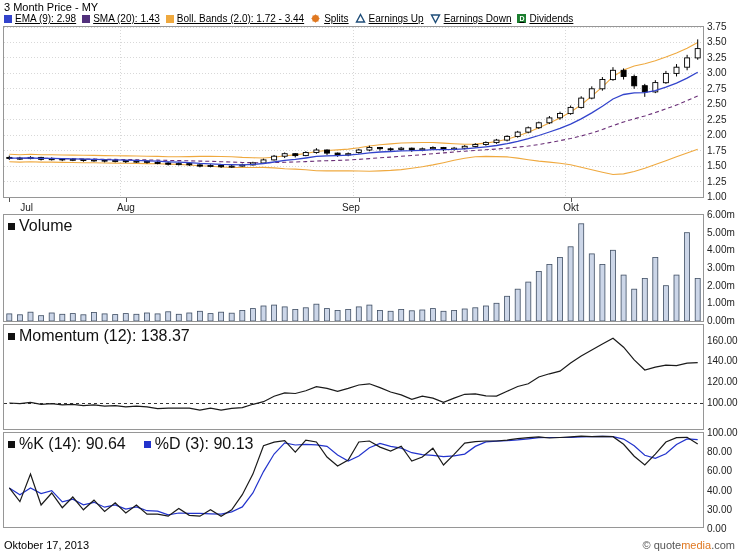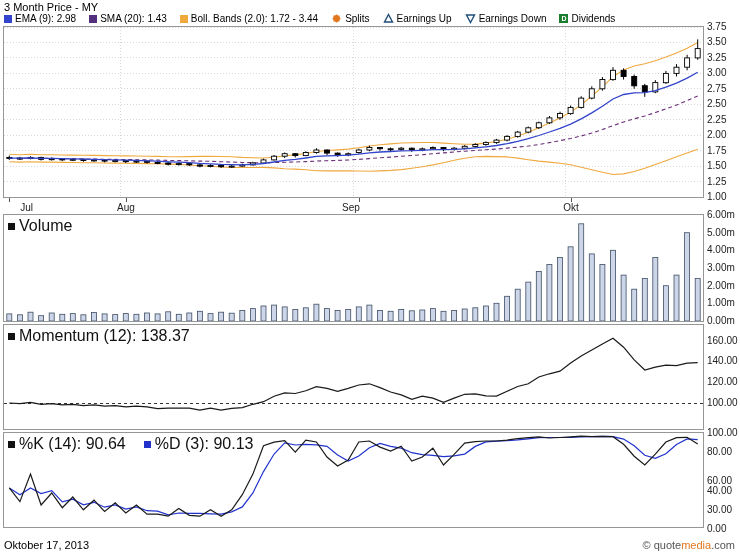--- a/index.html
+++ b/index.html
@@ -1,20 +1,20 @@
 <!DOCTYPE html>
 <html><head>
 <meta charset="utf-8">
 <style>
   html,body{margin:0;padding:0;background:#fff;}
   #app{position:relative;width:740px;height:558px;background:#fff;overflow:hidden;
        font-family:"Liberation Sans",sans-serif;border-bottom:1px solid #c8c8c8;}
   #title{position:absolute;top:1px;left:4px;font-size:11px;color:#000;}
-  #legend{position:absolute;top:13px;left:4px;display:flex;align-items:flex-end;gap:13px;
-          font-size:10px;color:#000;white-space:nowrap;}
+  #legend{position:absolute;top:13px;left:4px;display:flex;align-items:flex-end;gap:6px;
+          font-size:10px;color:#000;white-space:nowrap;text-decoration:underline;}
   .legend-item{display:flex;align-items:center;gap:3px;}
   .sq-chip{display:inline-block;width:8px;height:8px;}
   .div-chip{display:inline-block;width:9px;height:9px;color:#fff;font-size:7px;font-weight:bold;
             text-align:center;line-height:9px;}
   .panel{position:absolute;left:3px;width:701px;border:1px solid #969696;background:#fff;
          box-sizing:border-box;}
   #price-panel{top:26px;height:172px;}
   #volume-panel{top:214px;height:108px;}
   #momentum-panel{top:324px;height:106px;}
   #stoch-panel{top:432px;height:96px;}
@@ -367,17 +367,17 @@
     <div class="ylab" style="top: 262px;">3.00m</div>
     <div class="ylab" style="top: 280px;">2.00m</div>
     <div class="ylab" style="top: 297px;">1.00m</div>
     <div class="ylab" style="top: 315px;">0.00m</div>
     <div class="ylab" style="top: 335px;">160.00</div>
     <div class="ylab" style="top: 355px;">140.00</div>
     <div class="ylab" style="top: 376px;">120.00</div>
     <div class="ylab" style="top: 397px;">100.00</div>
     <div class="ylab" style="top: 427px;">100.00</div>
     <div class="ylab" style="top: 446px;">80.00</div>
-    <div class="ylab" style="top: 475px;">60.00</div>
+    <div class="ylab" style="top: 465px;">60.00</div>
     <div class="ylab" style="top: 485px;">40.00</div>
     <div class="ylab" style="top: 504px;">30.00</div>
     <div class="ylab" style="top: 523px;">0.00</div>
   </div>
 
 </body></html>

